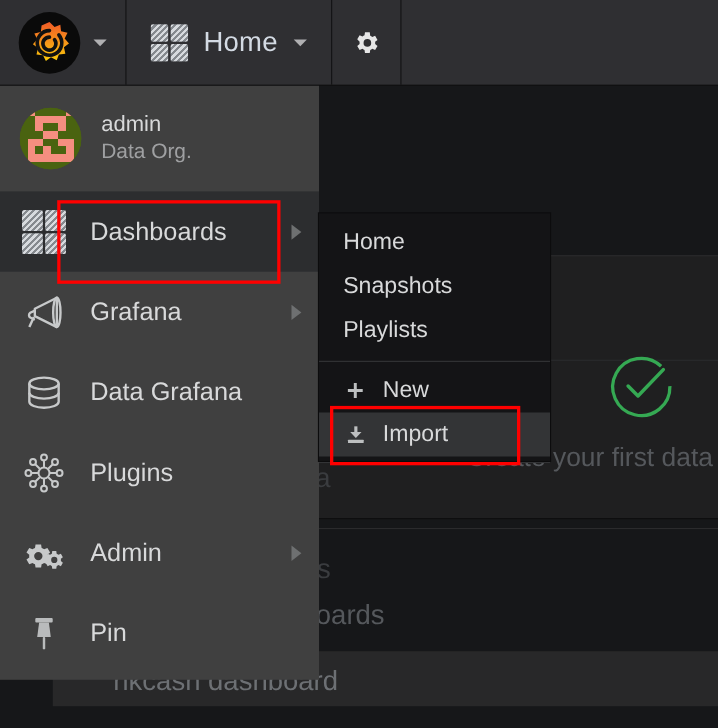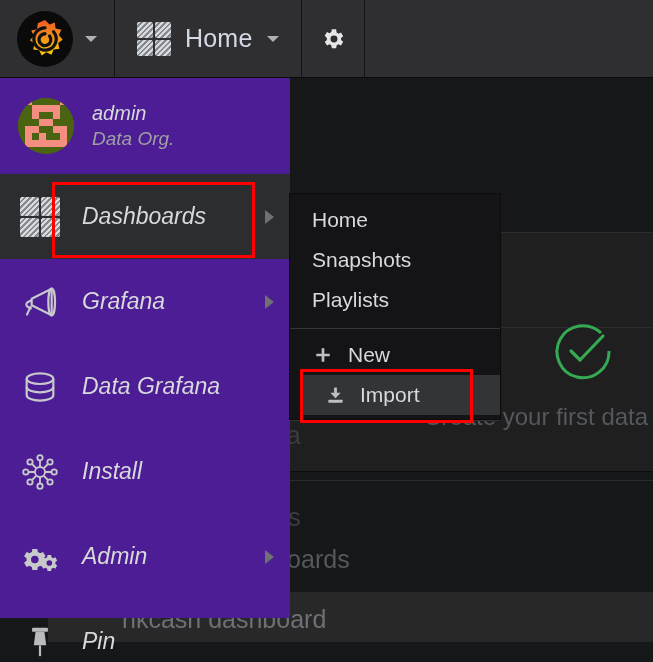--- a/index.html
+++ b/index.html
@@ -52,34 +52,34 @@
   .grid-icon { display:grid; grid-template-columns:1fr 1fr; gap:2px; flex:none; }
   .grid-icon i {
     display:block; border-radius:2px;
     background-color:#9aa0a6;
     background-image:repeating-linear-gradient(-45deg,#d7dade 0 2px,#85898e 2px 4px);
   }
 
   
   .sidemenu {
     position:absolute; left:0; top:78px; width:290px; height:540px;
-    background:#4c1d95; z-index:20;font-style:italic;
+    background:#404040; z-index:20;
   }
   .user-block { display:flex; align-items:center; height:96px; padding-left:18px; gap:18px; }
   .avatar {
     width:56px; height:56px; border-radius:50%; flex:none; overflow:hidden;
     background:#4a6310;
   }
   .user-meta { display:flex; flex-direction:column; gap:3px; flex:1; }
   .user-name { font-size:20px; color:#d8d9da; }
   .user-org  { font-size:19px; color:#9fa0a2; }
 
   .side-item {
     position:relative; display:flex; align-items:center;
-    height:85px; padding-left:18px; gap:20px; cursor:pointer;
+    height:73px; padding-left:18px; gap:20px; cursor:pointer;
   }
   .side-item.active { background:#2c2d2f; }
   .side-item .si-label { font-size:23px; color:#d8d9da; }
   .side-item .si-arrow {
     position:absolute; right:16px; top:50%; transform:translateY(-50%);
     width:0; height:0; border-top:7px solid transparent;
     border-bottom:7px solid transparent; border-left:9px solid #6e7071;
   }
   .ic { width:44px; height:44px; flex:none; display:flex; align-items:center; justify-content:center; }
 
@@ -87,21 +87,21 @@
   .dropdown {
     position:absolute; left:290px; top:194px; width:210px;
     background:#141416; z-index:30; padding:6px 0 4px;
     box-shadow:0 0 0 1px #0c0c0d;
   }
   .dd-item {
     display:flex; align-items:center; height:40px;
     padding-left:22px; gap:14px; font-size:21px; color:#d8d9da;
     cursor:pointer; white-space:nowrap;
   }
-  .dd-item.hover { background:#333436;margin-left:12px; }
+  .dd-item.hover { background:#333436; }
   .dd-sep { height:1px; background:#343537; margin:8px 0 6px; }
   .dd-icon { width:22px; display:flex; align-items:center; justify-content:center; flex:none; }
 
   
   .import-hover {
     position:absolute; left:290px; top:371px; width:210px; height:50px;
     background:#333436; z-index:29;
   }
 
   
@@ -129,21 +129,21 @@
 
     <div class="bg-text" style="left:138px;top:421px;font-size:25px;color:#3a3c3f;">Install Grafana</div>
 
     <div class="bg-text" style="left:88px;top:503px;font-size:25px;color:#3a3c3f;">Create dashboards</div>
 
     <div class="bg-panel" style="left:0;top:480px;width:653px;height:1px;border:0;background:#2b2b2d;"></div>
 
     <div class="bg-text" style="left:30px;top:545px;font-size:25px;color:#55585c;">Recently viewed dashboards</div>
 
     <div class="bg-band" style="left:48px;top:592px;width:605px;height:50px;"></div>
-    <div class="bg-text" style="left:122px;top:605px;font-size:25px;color:#6d7074;">hkcash dashboard</div>
+    <div class="bg-text" style="left:103px;top:605px;font-size:25px;color:#6d7074;">hkcash dashboard</div>
   </div>
 
   <div class="topnav">
 
     <div class="nav-cell nav-logo-cell">
       <div class="logo-circle">
         <svg width="42" height="42" viewBox="0 0 64 64">
           <defs>
             <linearGradient id="gl" x1="0" y1="0" x2="0" y2="1">
               <stop offset="0" stop-color="#f05a28"></stop>
@@ -260,21 +260,21 @@
             <circle cx="3.5" cy="12" r="1.6"></circle>
               <circle cx="20.5" cy="12" r="1.6"></circle>
             <circle cx="6" cy="6" r="1.6"></circle>
               <circle cx="18" cy="6" r="1.6"></circle>
             <circle cx="6" cy="18" r="1.6"></circle>
               <circle cx="18" cy="18" r="1.6"></circle>
             <path d="M12 5 v4 M12 15 v4 M5 12 h4 M15 12 h4 M7.2 7.2 l2.5 2.5 M14.3 14.3 l2.5 2.5 M16.8 7.2 l-2.5 2.5 M9.7 14.3 l-2.5 2.5"></path>
           </g>
         </svg>
       </span>
-      <span class="si-label">Install</span>
+      <span class="si-label">Plugins</span>
     </div>
 
     <div class="side-item">
       <span class="ic">
         <svg width="40" height="40" viewBox="0 0 24 24">
           <path fill="#c7c9ca" d="M11.2 10.4a5.6 5.6 0 0 0 0-1.6l1.6-1.2-1.6-2.7-1.9.8a5.7 5.7 0 0 0-1.4-.8L7.6 3H4.4l-.3 1.9a5.7 5.7 0 0 0-1.4.8l-1.9-.8L-0.8 7.6 0.8 8.8a5.6 5.6 0 0 0 0 1.6L-0.8 11.6l1.6 2.7 1.9-.8c.4.3.9.6 1.4.8l.3 1.9h3.2l.3-1.9c.5-.2 1-.5 1.4-.8l1.9.8 1.6-2.7zM6 12a2.4 2.4 0 1 1 0-4.8 2.4 2.4 0 0 1 0 4.8z" transform="translate(3.2,4.4) scale(0.95)"></path>
           <path fill="#c7c9ca" d="M21.2 16.2a4 4 0 0 0 0-1.2l1.1-.9-1.1-1.9-1.3.6a4 4 0 0 0-1-.6l-.2-1.4h-2.2l-.2 1.4a4 4 0 0 0-1 .6l-1.3-.6-1.1 1.9 1.1.9a4 4 0 0 0 0 1.2l-1.1.9 1.1 1.9 1.3-.6c.3.2.7.4 1 .6l.2 1.4h2.2l.2-1.4c.4-.2.7-.4 1-.6l1.3.6 1.1-1.9zM17.6 17.3a1.7 1.7 0 1 1 0-3.4 1.7 1.7 0 0 1 0 3.4z"></path>
         </svg>
       </span>
       <span class="si-label">Admin</span>

